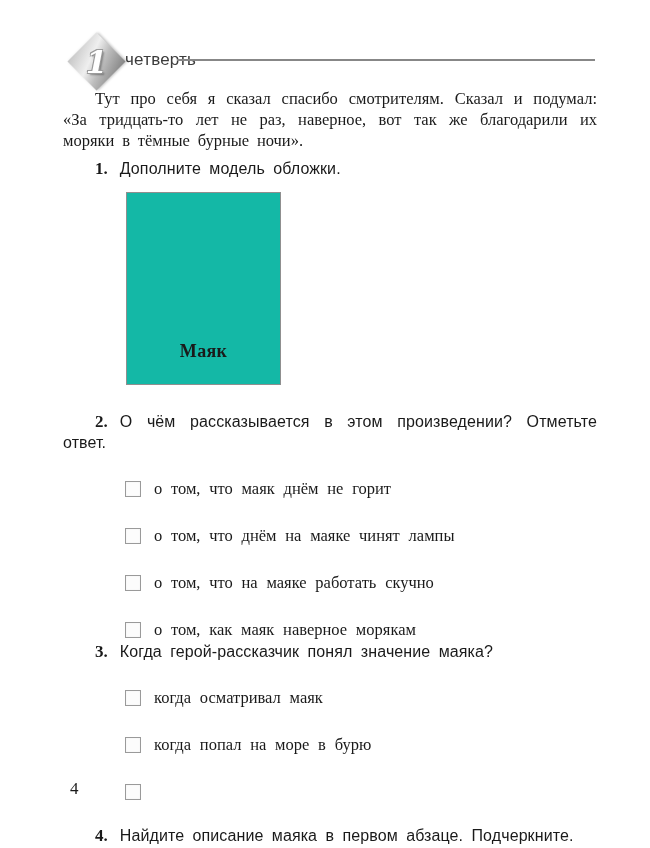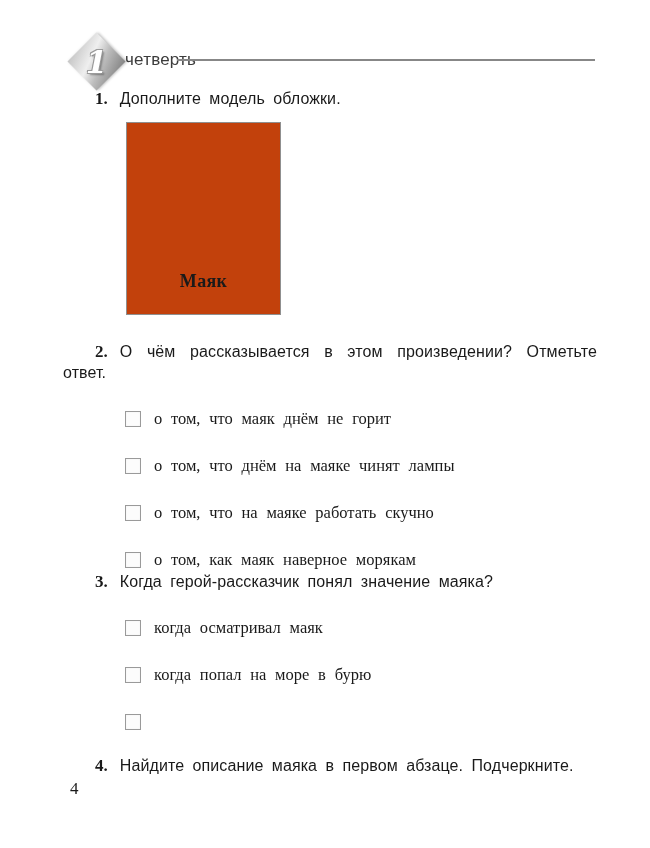--- a/index.html
+++ b/index.html
@@ -43,29 +43,29 @@
   
   .task-heading {
     font-family:"Liberation Sans", sans-serif;
     font-size:16px; line-height:21px; text-align:justify; text-indent:32px;
     word-spacing:.24em; letter-spacing:.1px; hyphens:manual;
   }
   .task-num {
     font-family:"Liberation Serif", serif; font-weight:bold; font-size:17px;
     margin-right:12px; letter-spacing:0;
   }
-  .t1 { }
+  .t1 { margin-top:7px; }
   .t2 { margin-top:26px; }
   .t3 { }
   .t4 { margin-top:22px; }
 
   
   .cover-box {
     margin-top:13px; margin-left:63px; width:155px; height:193px;
-    border:1px solid #8f8f8f; background:#c2410c;
+    border:1px solid #8f8f8f; background:#14b8a6;
     display:flex; flex-direction:column; justify-content:flex-end; align-items:center;
     padding-bottom:22px;
   }
   .cover-title { font-weight:bold; font-size:18px; letter-spacing:.3px; }
 
   
   .options { list-style:none; }
   .opts2 { margin-top:5px; }
   .opts3 { margin-top:9px; }
   .option {
@@ -89,20 +89,21 @@
   <div class="header">
     <div class="diamond">
       <span class="q-num">1</span>
     </div>
     <span class="q-label">четверть</span>
     <div class="h-rule"></div>
   </div>
 
   <div class="content">
 
+    <p class="intro">Тут про себя я сказал спасибо смотрителям. Сказал и подумал: «За тридцать-то лет не раз, наверное, вот так же благодарили их моряки в тёмные бурные ночи».</p>
 
     <section>
       <p class="task-heading t1"><span class="task-num">1.</span><span>Дополните модель обложки.</span></p>
       <div class="cover-box">
         <span class="cover-title">Маяк</span>
       </div>
     </section>
 
     <section>
       <p class="task-heading t2"><span class="task-num">2.</span><span>О чём рассказывается в этом произведении? Отметь­те ответ.</span></p>

